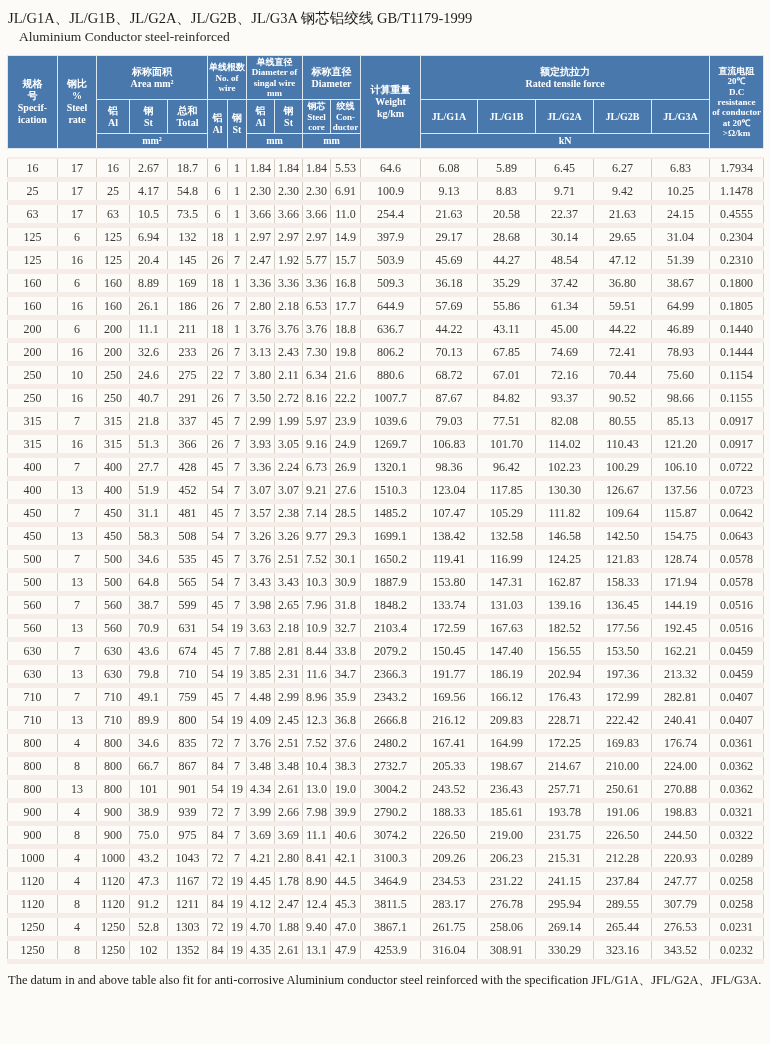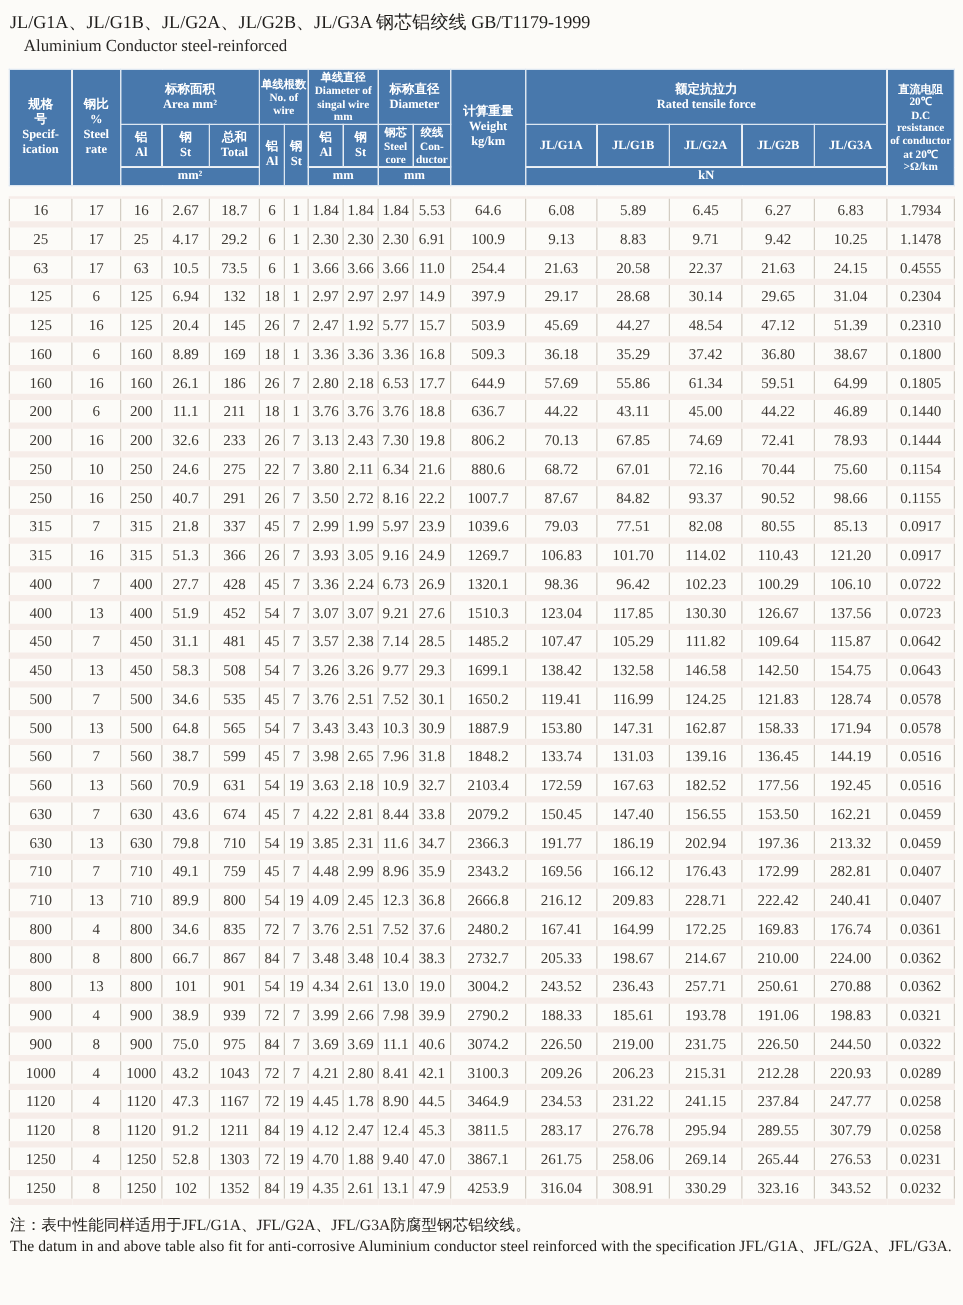--- a/index.html
+++ b/index.html
@@ -194,21 +194,21 @@
     <td>6.45</td>
     <td>6.27</td>
     <td>6.83</td>
     <td>1.7934</td>
   </tr>
         <tr>
     <td>25</td>
     <td>17</td>
     <td>25</td>
     <td>4.17</td>
-    <td>29.2</td>
+    <td>54.8</td>
     <td>6</td>
     <td>1</td>
     <td>2.30</td>
     <td>2.30</td>
     <td>2.30</td>
     <td>6.91</td>
     <td>100.9</td>
     <td>9.13</td>
     <td>8.83</td>
     <td>9.71</td>
@@ -597,21 +597,21 @@
     <td>0.0516</td>
   </tr>
         <tr>
     <td>630</td>
     <td>7</td>
     <td>630</td>
     <td>43.6</td>
     <td>674</td>
     <td>45</td>
     <td>7</td>
-    <td>4.22</td>
+    <td>7.88</td>
     <td>2.81</td>
     <td>8.44</td>
     <td>33.8</td>
     <td>2079.2</td>
     <td>150.45</td>
     <td>147.40</td>
     <td>156.55</td>
     <td>153.50</td>
     <td>162.21</td>
     <td>0.0459</td>
@@ -873,17 +873,16 @@
     <td>308.91</td>
     <td>330.29</td>
     <td>323.16</td>
     <td>343.52</td>
     <td>0.0232</td>
   </tr>
       </tbody>
   </table>
 
   <div class="notes">
-    <div class="note-cn">注：表中性能同样适用于JFL/G1A、JFL/G2A、JFL/G3A防腐型钢芯铝绞线。</div>
     <div class="note-en">The datum in and above table also fit for anti-corrosive Aluminium conductor steel reinforced with the specification JFL/G1A、JFL/G2A、JFL/G3A.</div>
   </div>
 
 </div>
 
 </body></html>

